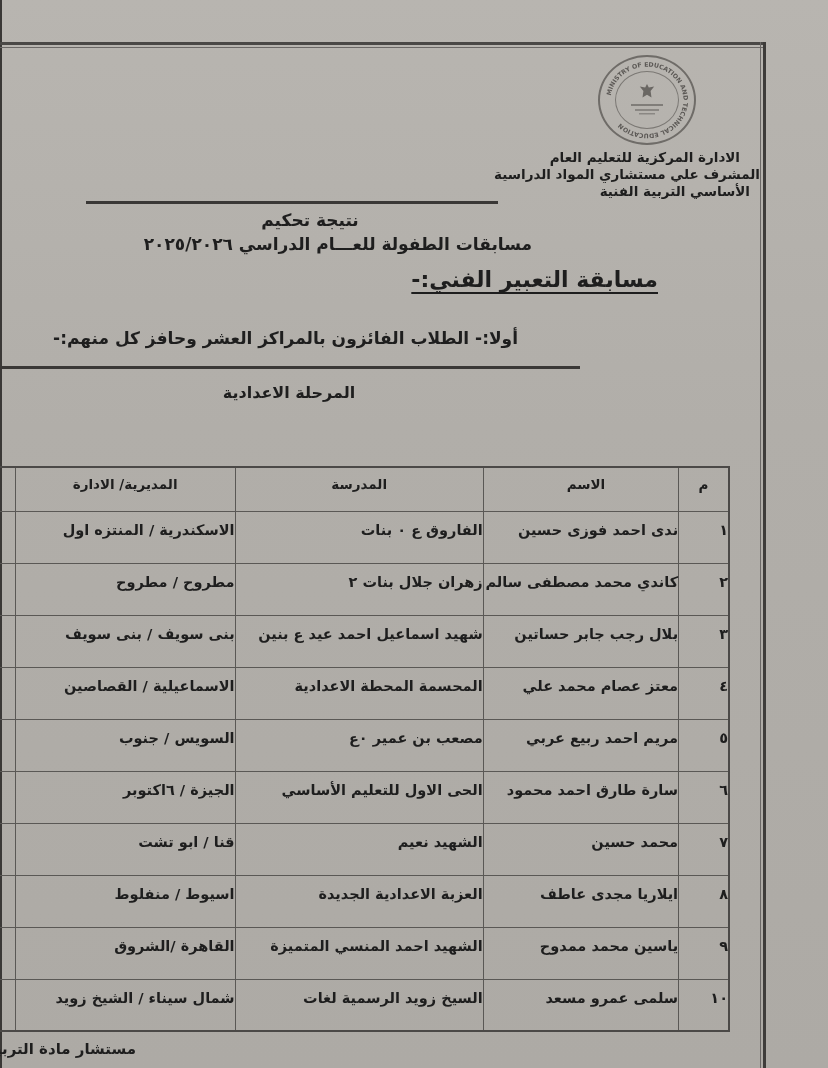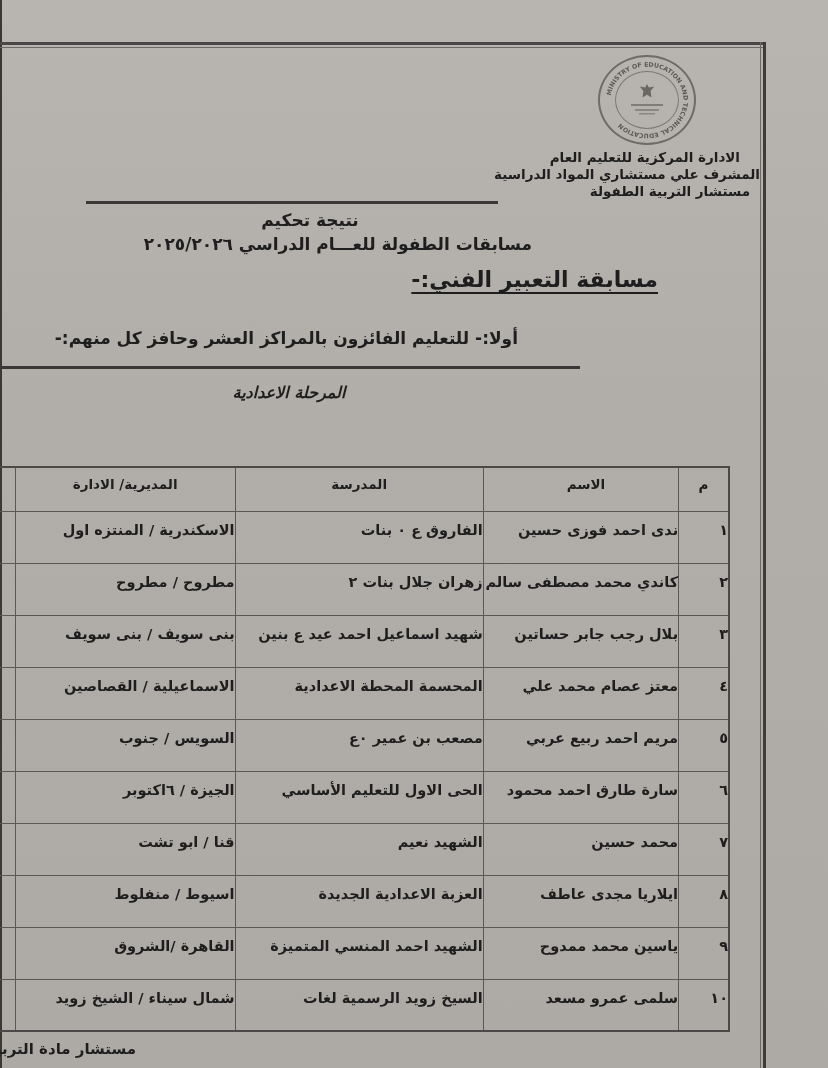--- a/index.html
+++ b/index.html
@@ -67,21 +67,21 @@
     position: absolute; right: 170px; top: 267px;
     font-size: 22px; font-weight: bold; direction: rtl;
     text-decoration: underline; text-underline-offset: 5px; white-space: nowrap; text-align: right;
   }
   .subtitle {
     position: absolute; left: 0; top: 328px; width: 518px;
     text-align: right; font-size: 17px; font-weight: bold; direction: rtl; white-space: nowrap;
   }
   .stage {
     position: absolute; left: 214px; top: 383px; width: 150px;
-    text-align: center; font-size: 16px; font-weight: bold; direction: rtl; white-space: nowrap; font-style: italic;
+    text-align: center; font-size: 16px; font-weight: bold; direction: rtl; white-space: nowrap;
   }
 
   
   .tbl {
     position: absolute; left: -4px; top: 466px; width: 734px;
     border-collapse: collapse; direction: rtl;
     border: 2px solid #4b4947;
   }
   .tbl td, .tbl th {
     border: 1.5px solid #5a5855; vertical-align: top;
@@ -127,29 +127,29 @@
         <rect x="4" y="3" width="32" height="2" fill="#807d79"></rect>
         <rect x="8" y="8" width="24" height="2" fill="#8a8783"></rect>
         <rect x="12" y="12" width="16" height="1.5" fill="#8a8783"></rect>
       </svg>
     </div>
   </div>
 
   <div class="header-lines">
     <div style="margin-right:-2px;">الادارة المركزية للتعليم العام</div>
     <div style="margin-right:-22px;text-align:right;">المشرف علي مستشاري المواد الدراسية</div>
-    <div style="margin-right:-12px;">مستشار التربية الطفولة</div>
+    <div style="margin-right:-12px;">الأساسي التربية الفنية</div>
   </div>
 
   <div class="rule rule1"></div>
 
   <div class="title1">نتيجة تحكيم</div>
   <div class="title2">مسابقات الطفولة للعـــام الدراسي ٢٠٢٥/٢٠٢٦</div>
   <div class="section-title">مسابقة التعبير الفني:-</div>
-  <div class="subtitle">أولا:- للتعليم الفائزون بالمراكز العشر وحافز كل منهم:-</div>
+  <div class="subtitle">أولا:- الطلاب الفائزون بالمراكز العشر وحافز كل منهم:-</div>
 
   <div class="rule rule2"></div>
 
   <div class="stage">المرحلة الاعدادية</div>
 
   <table class="tbl">
     <tbody>
         <tr>
       <th class="c-num">م</th>
       <th class="c-name">الاسم</th>

